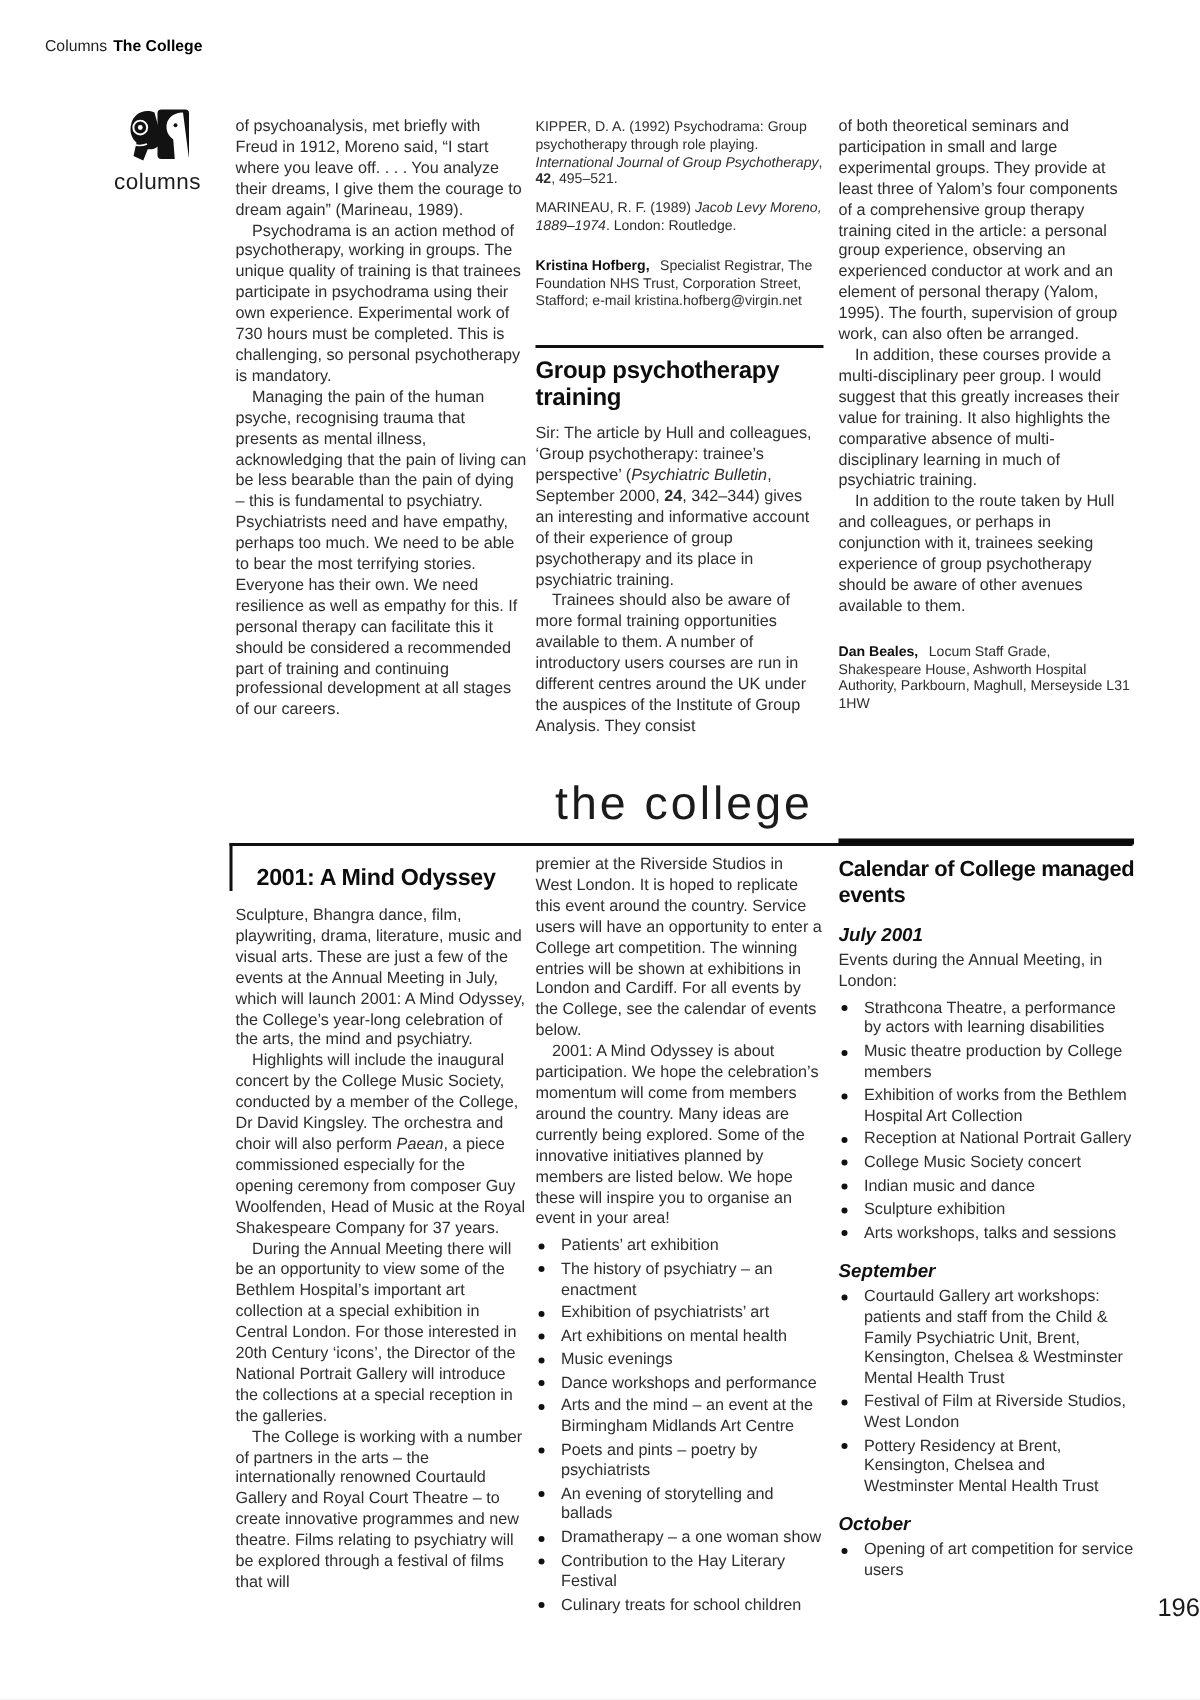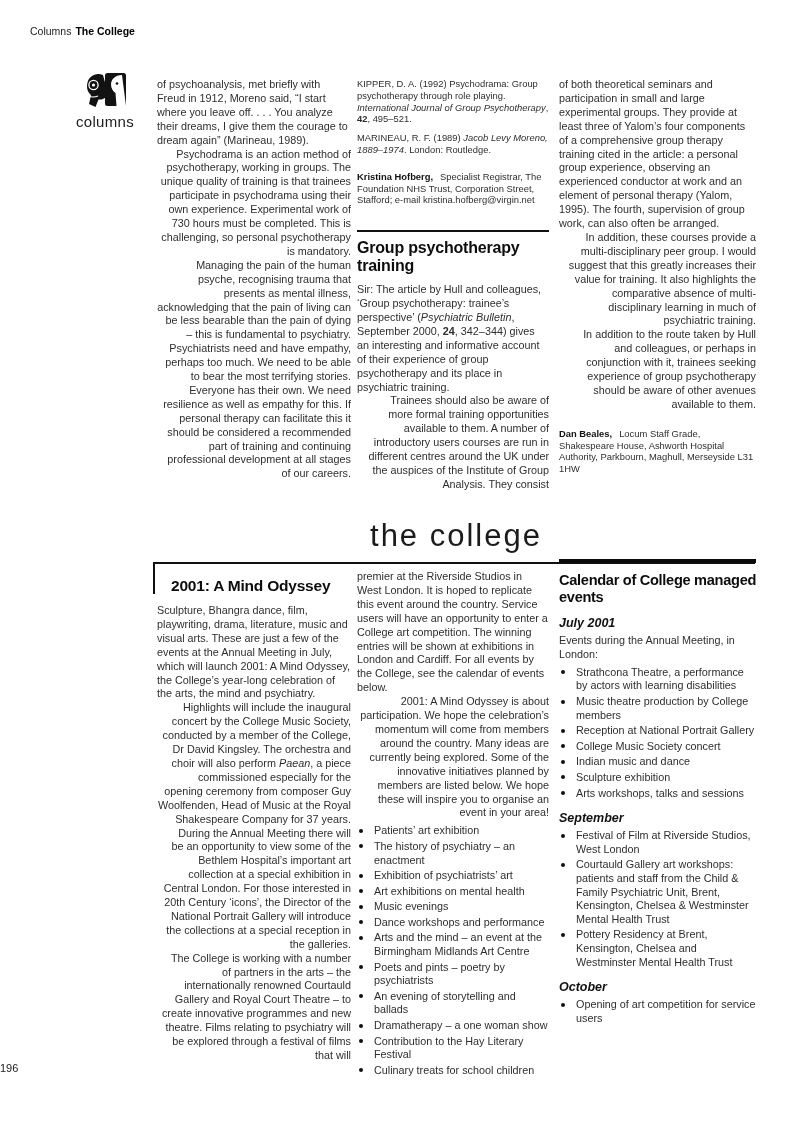--- a/index.html
+++ b/index.html
@@ -10,21 +10,21 @@
   .runhead{position:absolute;left:30px;top:25px;font-size:10.5px;color:#222;}
   .runhead .rh-title{font-weight:bold;color:#000;margin-left:4px;}
   .logo{position:absolute;left:72px;top:72px;width:66px;text-align:center;}
   .logo svg{display:block;margin:0 auto;}
   .logo-label{font-size:15px;color:#1c1c1c;margin-top:3px;letter-spacing:.3px;}
   .col{position:absolute;}
   .tc1{left:157px;top:78px;width:194px;}
   .tc2{left:357px;top:78px;width:192px;}
   .tc3{left:559px;top:78px;width:197px;}
   p.body{font-size:10.8px;line-height:13.9px;margin:0;color:#2e2e2e;text-align:left;}
-  p.body.ind{text-indent:11px;text-align:right;}
+  p.body.ind{text-indent:11px;}
   p.ref{font-size:9.4px;line-height:11.8px;margin:0 0 7px 0;color:#2e2e2e;}
   .i{font-style:italic;}
   .b{font-weight:bold;}
   p.sig{margin-top:15px;}
   .sig-name{font-weight:bold;color:#111;}
   .sig-d{margin-left:7px;}
   .letter-rule{border:0;height:2px;background:#111;margin:24px 0 7px 0;}
   h2.letter-h{font-size:16px;line-height:17.5px;margin:0 0 9px 0;color:#0d0d0d;letter-spacing:-.2px;}
   .ref-block{margin-top:16px;}
   
@@ -35,21 +35,21 @@
   .tick-vert{position:absolute;left:153px;top:562px;width:2px;height:32px;background:#111;}
   .cc1{left:157px;top:569px;width:194px;}
   .cc2{left:357px;top:570px;width:192px;}
   .cc3{left:559px;top:572px;width:199px;}
   h2.odyssey-h{font-size:15.5px;line-height:17px;margin:0 0 10px 0;padding:8px 0 0 14px;color:#0d0d0d;letter-spacing:-.2px;}
   h2.cal-h{font-size:14.6px;line-height:16.5px;margin:0 0 8px 0;color:#0d0d0d;letter-spacing:-.3px;}
   h3.month{font-size:12.5px;font-style:italic;font-weight:bold;color:#111;margin:11px 0 4px 0;}
   .bullets{margin-top:4px;}
   .bullet{position:relative;padding-left:17px;font-size:10.8px;line-height:13.6px;color:#2e2e2e;margin-bottom:2px;}
   .bullet .dot{position:absolute;left:2px;top:4.5px;width:4px;height:4px;background:#111;border-radius:50%;}
-  .pagenum{position:absolute;left:0;top:1062px;width:800px;text-align:left;font-size:11px;color:#1a1a1a;}
+  .pagenum{position:absolute;left:0;top:1062px;width:800px;text-align:right;font-size:17px;color:#1a1a1a;}
 </style>
 </head>
 <body>
 
 <div class="page">
 
   <div class="runhead">
     <span>Columns</span><span class="rh-title">The College</span>
   </div>
 
@@ -123,30 +123,31 @@
     </div>
   </div>
 
   <div class="col cc3">
     <h2 class="cal-h">Calendar of College managed events</h2>
     <h3 class="month">July 2001</h3>
     <p class="body">Events during the Annual Meeting, in London:</p>
     <div class="bullets">
       <div class="bullet"><span class="dot"></span><span>Strathcona Theatre, a performance by actors with learning disabilities</span></div>
       <div class="bullet"><span class="dot"></span><span>Music theatre production by College members</span></div>
+      <div class="bullet"><span class="dot"></span><span>Exhibition of works from the Bethlem Hospital Art Collection</span></div>
       <div class="bullet"><span class="dot"></span><span>Reception at National Portrait Gallery</span></div>
       <div class="bullet"><span class="dot"></span><span>College Music Society concert</span></div>
       <div class="bullet"><span class="dot"></span><span>Indian music and dance</span></div>
       <div class="bullet"><span class="dot"></span><span>Sculpture exhibition</span></div>
       <div class="bullet"><span class="dot"></span><span>Arts workshops, talks and sessions</span></div>
     </div>
     <h3 class="month">September</h3>
     <div class="bullets">
+      <div class="bullet"><span class="dot"></span><span>Courtauld Gallery art workshops: patients and staff from the Child &amp; Family Psychiatric Unit, Brent, Kensington, Chelsea &amp; Westminster Mental Health Trust</span></div>
       <div class="bullet"><span class="dot"></span><span>Festival of Film at Riverside Studios, West London</span></div>
-      <div class="bullet"><span class="dot"></span><span>Courtauld Gallery art workshops: patients and staff from the Child &amp; Family Psychiatric Unit, Brent, Kensington, Chelsea &amp; Westminster Mental Health Trust</span></div>
       <div class="bullet"><span class="dot"></span><span>Pottery Residency at Brent, Kensington, Chelsea and Westminster Mental Health Trust</span></div>
     </div>
     <h3 class="month">October</h3>
     <div class="bullets">
       <div class="bullet"><span class="dot"></span><span>Opening of art competition for service users</span></div>
     </div>
   </div>
 
   <div class="pagenum">196</div>
 

